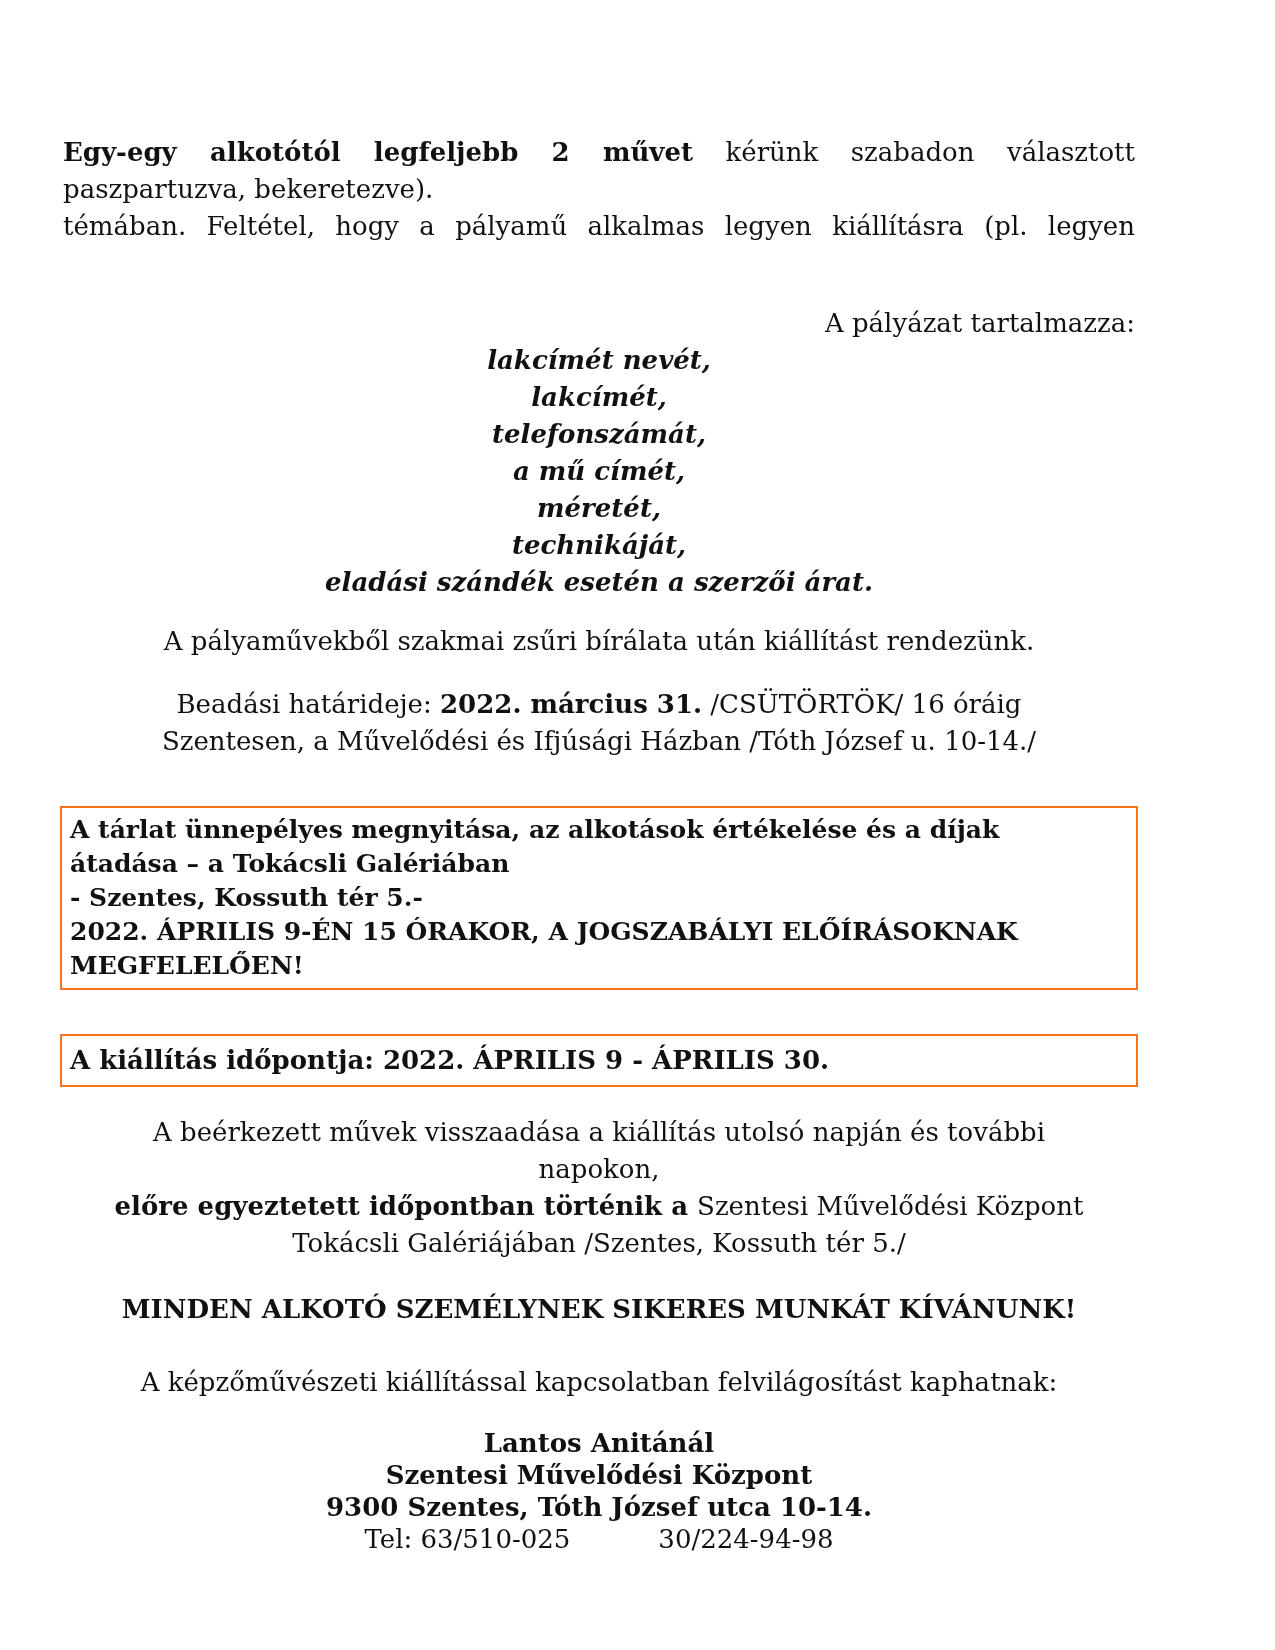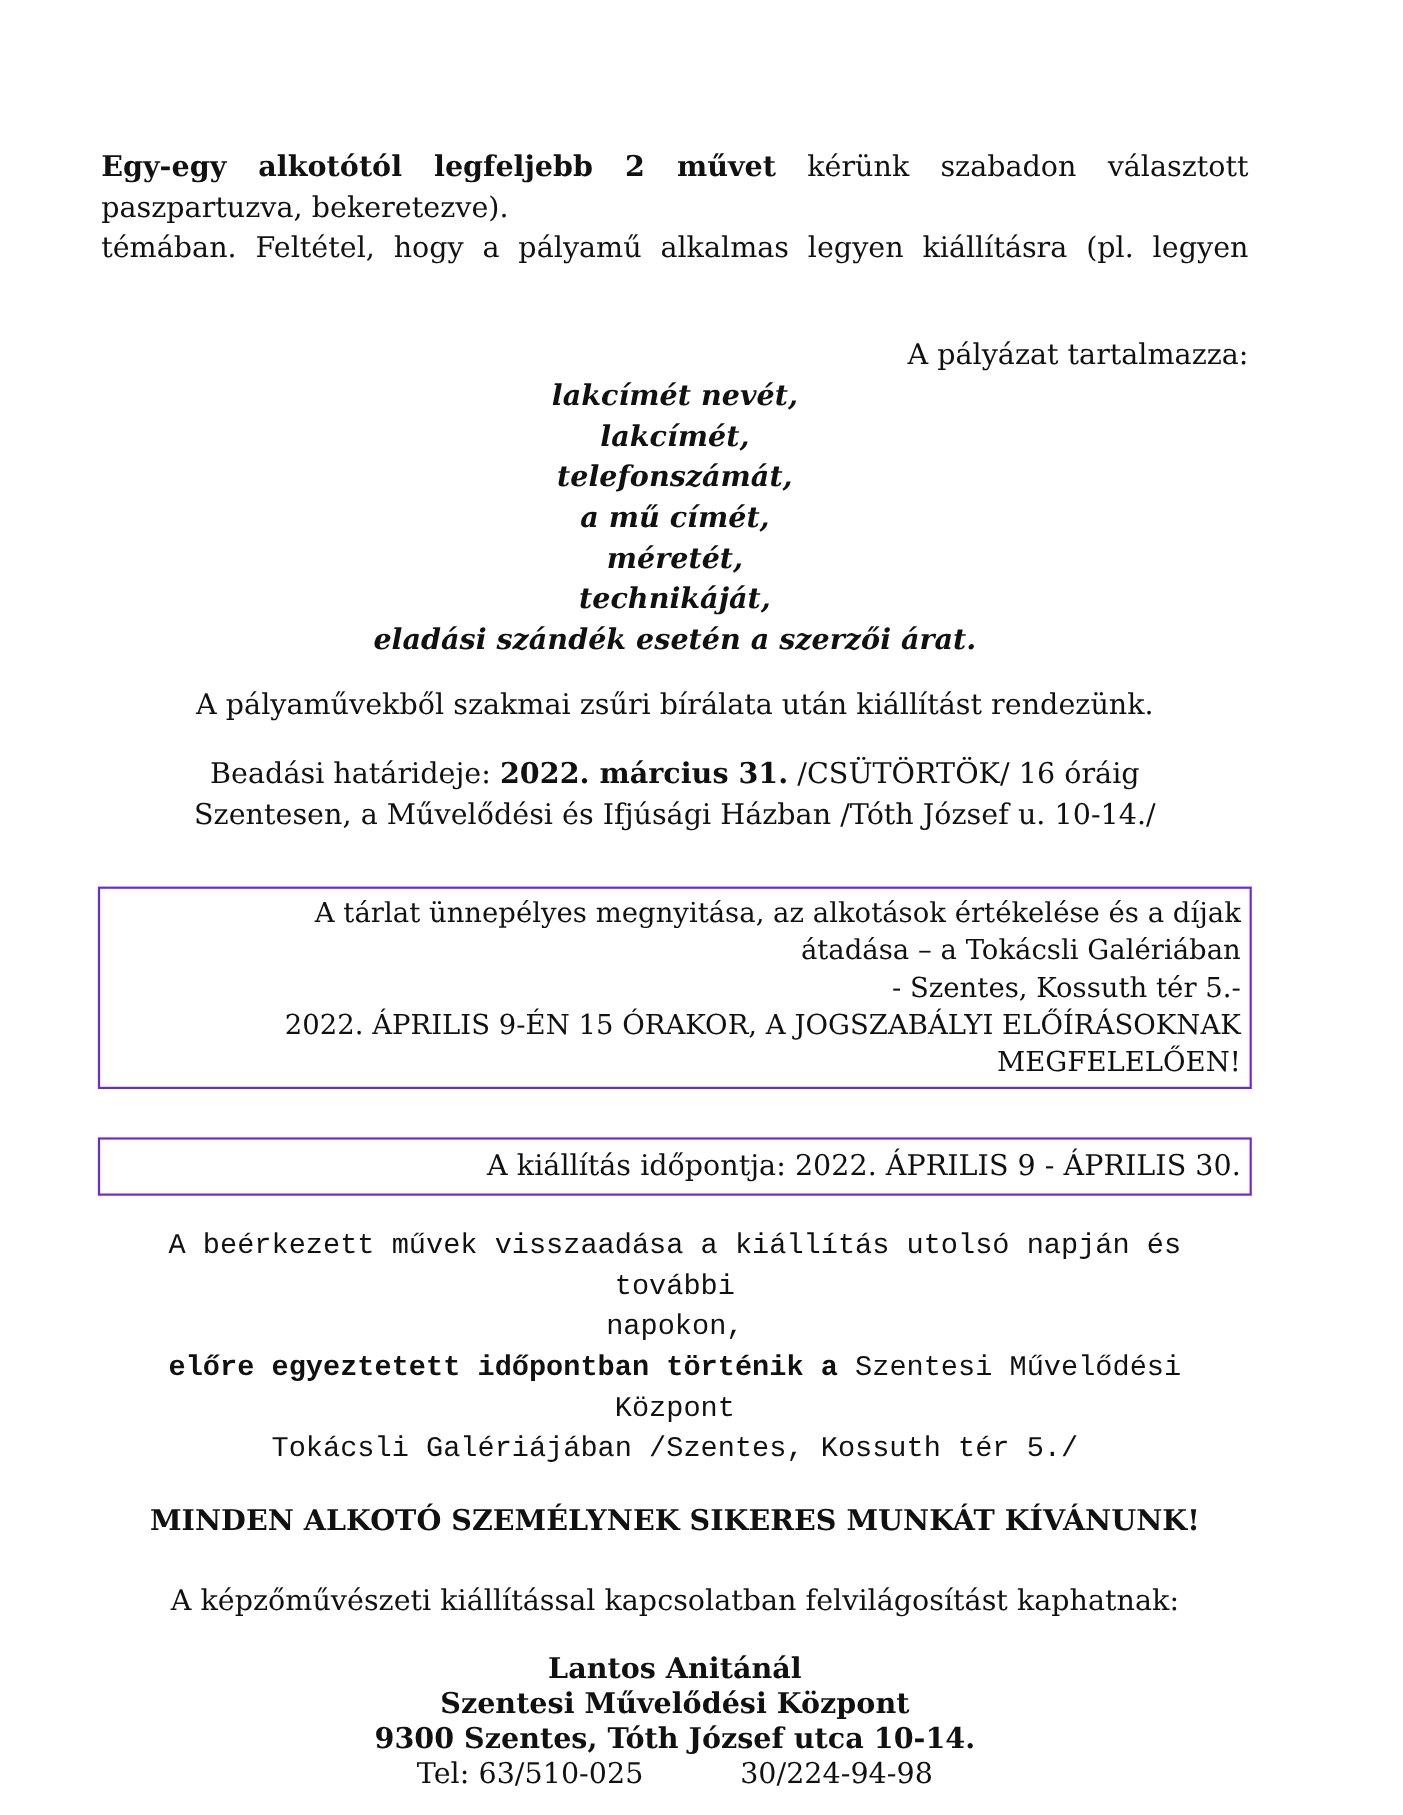--- a/index.html
+++ b/index.html
@@ -6,53 +6,53 @@
   body {
     width: 1275px; height: 1650px;
     background: #ffffff;
     color: #111111;
     font-family: "DejaVu Serif", "Liberation Serif", serif;
     font-size: 26px;
     line-height: 37px;
   }
   .page {
     width: 1275px; height: 1650px;
-    padding: 134px 140px 0 92px;
+    padding: 134px 140px 0 63px;
     box-sizing: border-box;
     overflow: hidden;
   }
   .b { font-weight: bold; }
   .center { text-align: center; }
   .line { display: block; }
   .jline { text-align: justify; text-align-last: justify; }
 
   .intro { }
   .contents-heading { margin-top: 60px; text-align: right; }
   .contents-list .line { font-weight: bold; font-style: italic; }
   .jury-line { margin-top: 22px; }
   .deadline { margin-top: 26px; }
 
   .box {
-    border: 2px solid #6d28d9;
-    text-align: right;
-    font-weight: normal;
+    border: 2px solid #f97316;
+    text-align: left;
+    font-weight: bold;
     box-sizing: border-box;
   }
   .box1 {
     margin: 46px -3px 0 -3px;
     padding: 5px 8px;
     font-size: 25px;
     line-height: 34px;
   }
   .box2 {
     margin: 44px -3px 0 -3px;
     padding: 6px 8px;
   }
 
-  .return-info { margin-top: 27px; font-family: Liberation Mono, monospace; }
+  .return-info { margin-top: 27px; }
   .wish-line { margin-top: 29px; font-weight: bold; }
   .info-line { margin-top: 36px; }
   .contact { margin-top: 26px; line-height: 32px; }
   .contact .tel-line { font-weight: normal; }
   .tel-2 { margin-left: 88px; }
 </style>
 </head>
 <body>
 
 <div class="page">

